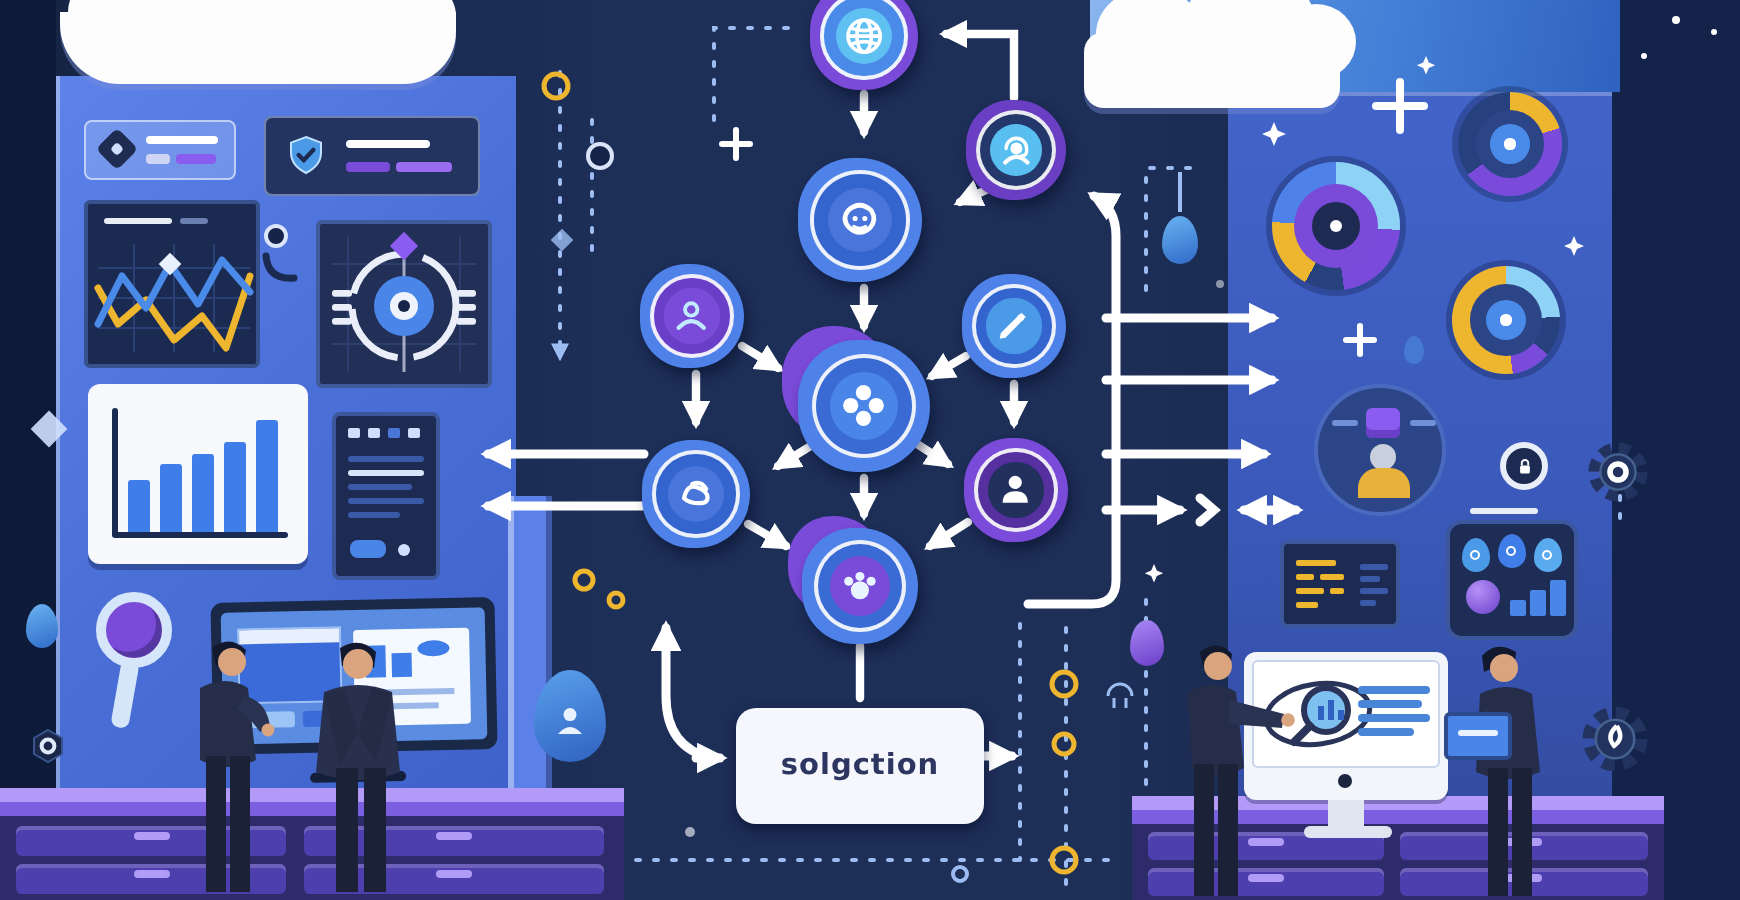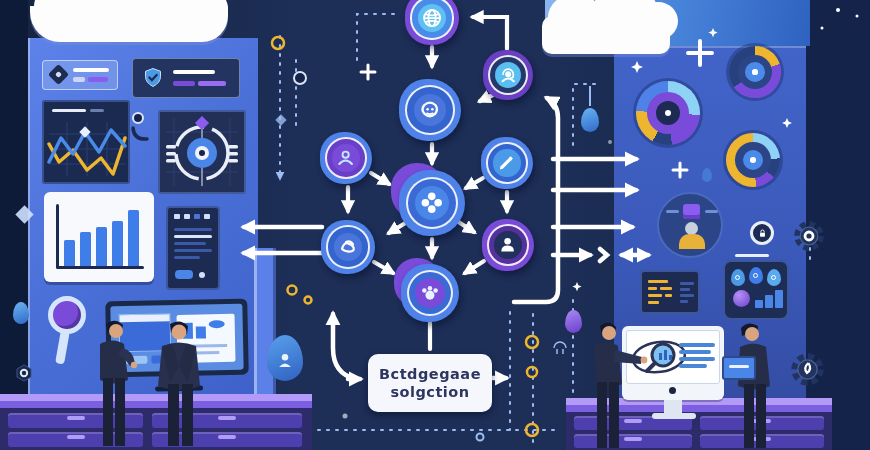--- a/index.html
+++ b/index.html
@@ -719,17 +719,16 @@
     <path d="M24,32 L6,46 l3,6 L28,42 Z" fill="#2b3352"></path>
     <circle cx="8" cy="50" r="3.2" fill="#d9a47e"></circle>
     <rect x="24" y="62" width="10" height="64" fill="#1b2238"></rect>
     <rect x="36" y="62" width="10" height="64" fill="#1b2238"></rect>
   </svg>
   <div id="tablet">
       <i></i>
     </div>
 
   <div id="label-box">
-    <span>Bctdgegaae</span>
     <span>solgction</span>
   </div>
 
 </div>
 
 </body></html>

